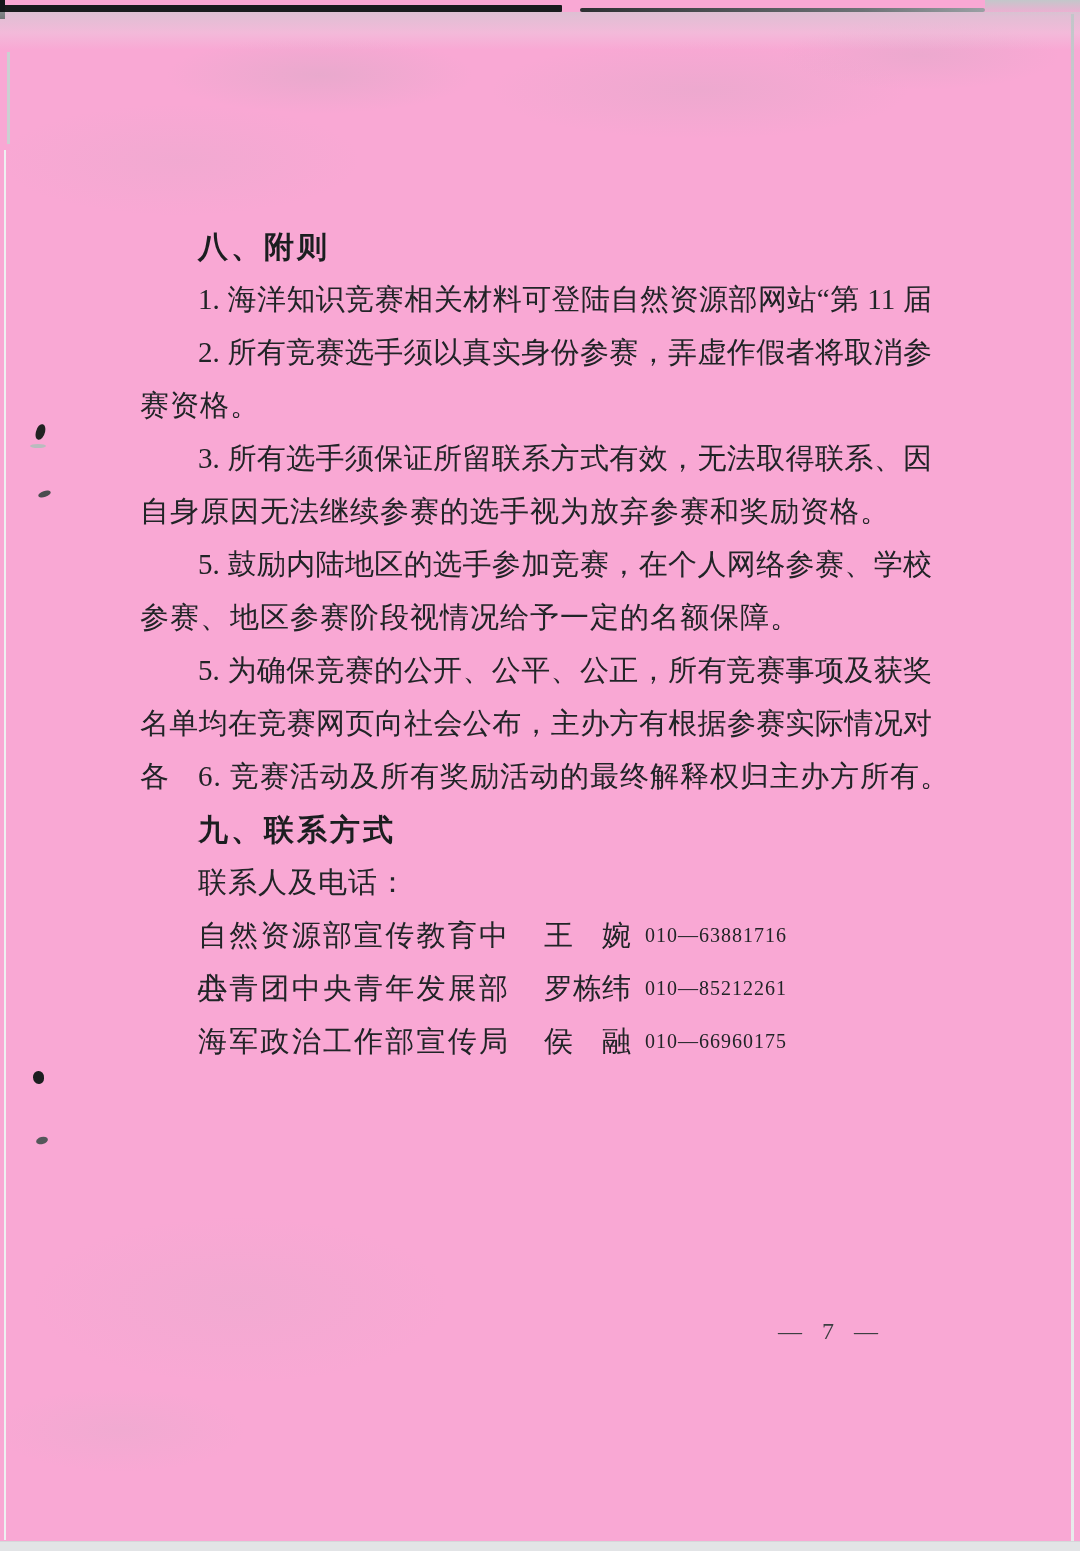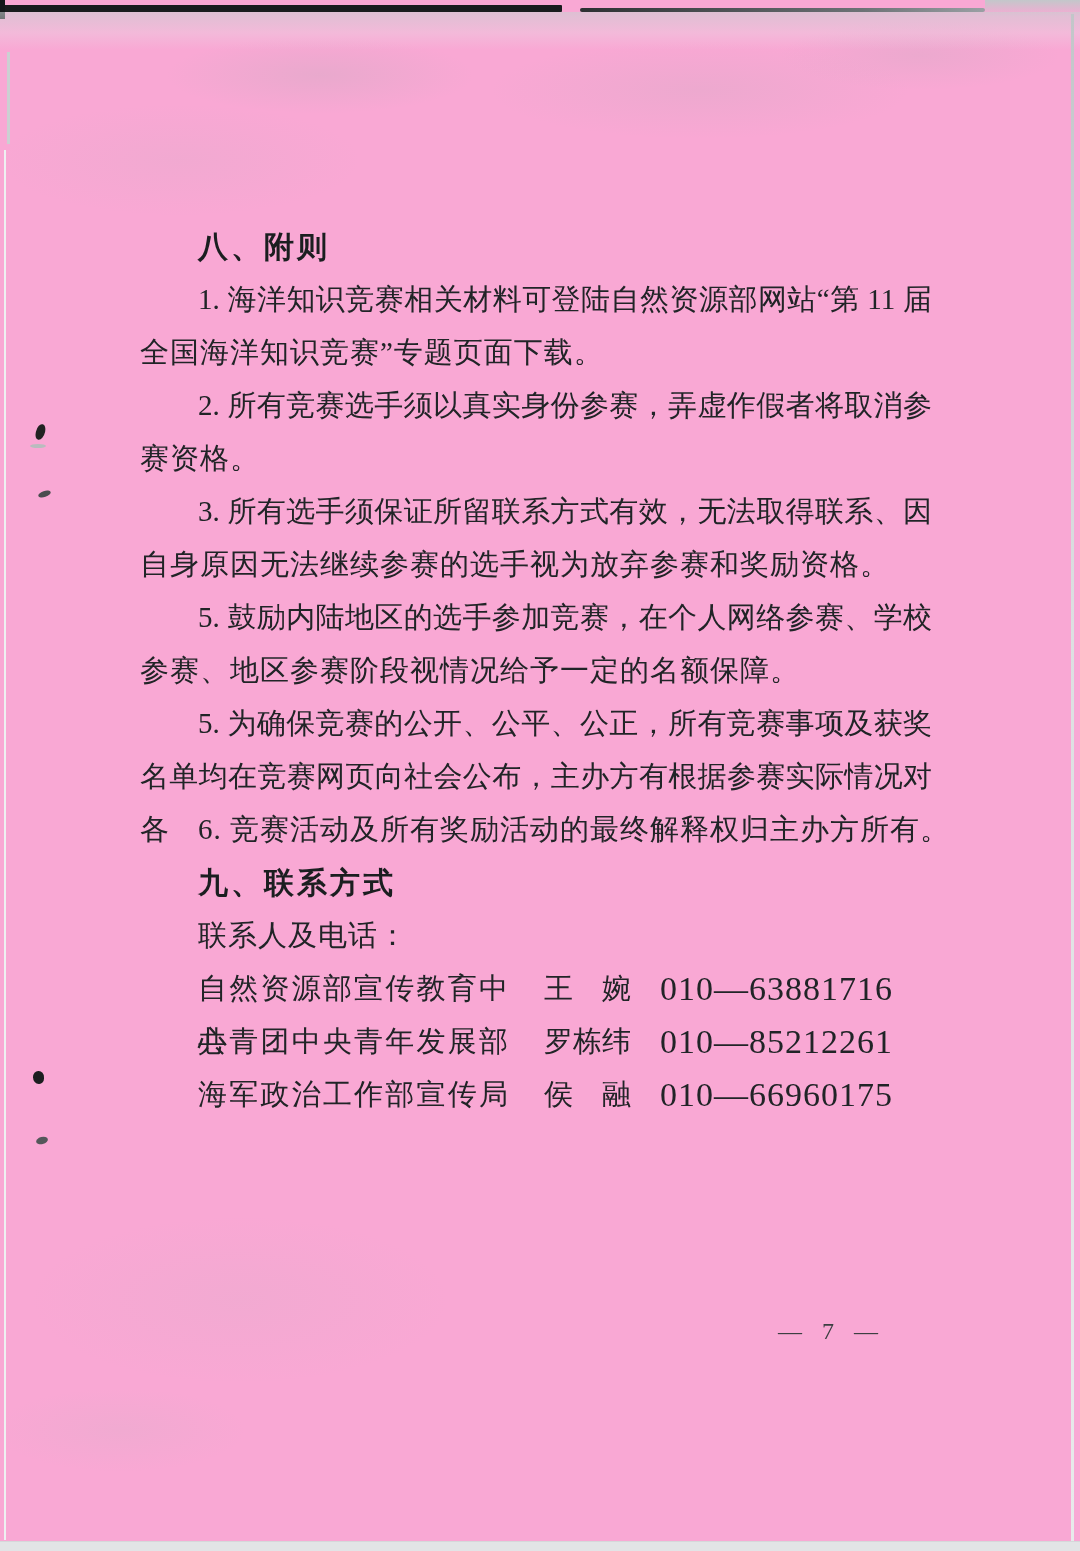--- a/index.html
+++ b/index.html
@@ -110,23 +110,23 @@
     width: 310px;
     text-align: justify;
     text-align-last: justify;
   }
   .contact .cname {
     width: 98px;
     margin-left: 36px;
     white-space: pre;
   }
   .contact .phone {
-    margin-left: 18px;
+    margin-left: 3px;
     letter-spacing: 1px;
-    font-size: 34px;
+    font-size: 20px;
   }
   .pagenum {
     position: absolute; left: 778px; top: 1318px;
     font-size: 24px;
     letter-spacing: 2px;
     word-spacing: 10px;
     color: #3c3f42;
   }
 </style>
 </head>
@@ -149,21 +149,20 @@
   <div class="speck speck-1b"></div>
   <div class="speck speck-2"></div>
   <div class="speck speck-3"></div>
   <div class="speck speck-4"></div>
 
   <div class="content">
 
     <div class="row heading indent">八、附则</div>
 
     <div class="row indent fill">1. 海洋知识竞赛相关材料可登陆自然资源部网站“第 11 届</div>
-    <div class="row">全国海洋知识竞赛”专题页面下载。</div>
 
     <div class="row indent fill">2. 所有竞赛选手须以真实身份参赛，弄虚作假者将取消参</div>
     <div class="row">赛资格。</div>
 
     <div class="row indent fill">3. 所有选手须保证所留联系方式有效，无法取得联系、因</div>
     <div class="row">自身原因无法继续参赛的选手视为放弃参赛和奖励资格。</div>
 
     <div class="row indent fill">5. 鼓励内陆地区的选手参加竞赛，在个人网络参赛、学校</div>
     <div class="row">参赛、地区参赛阶段视情况给予一定的名额保障。</div>
 

